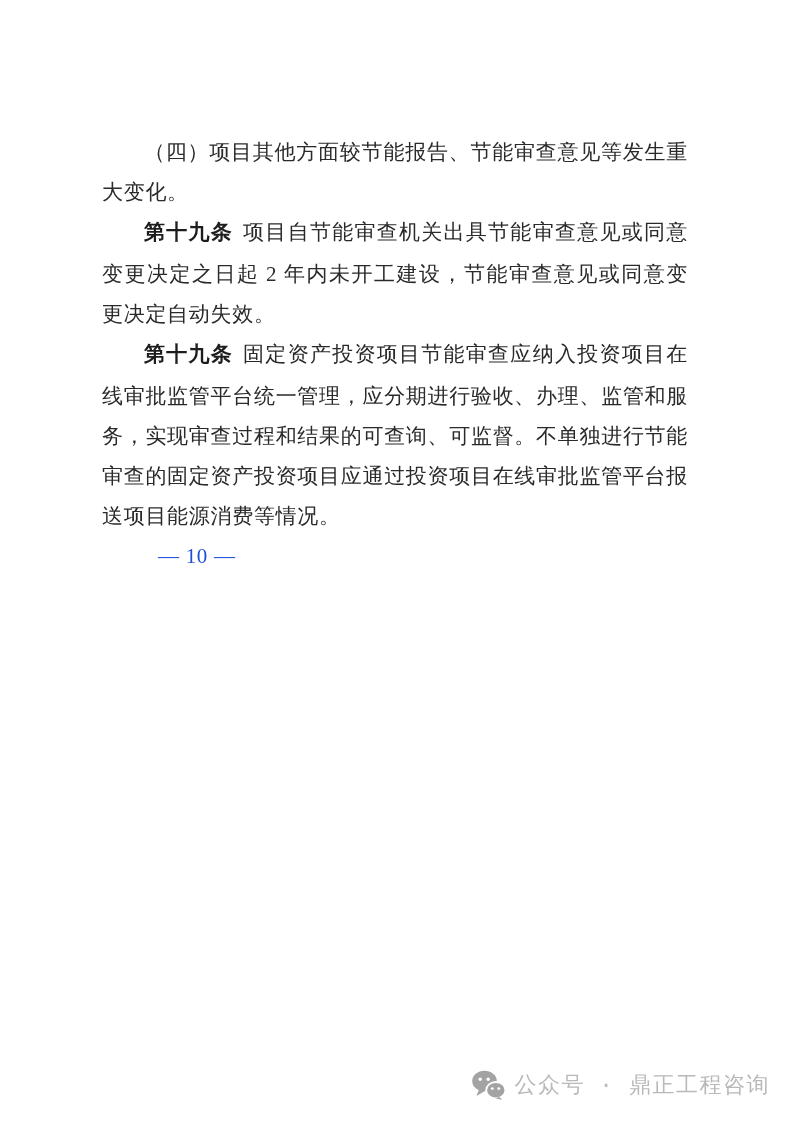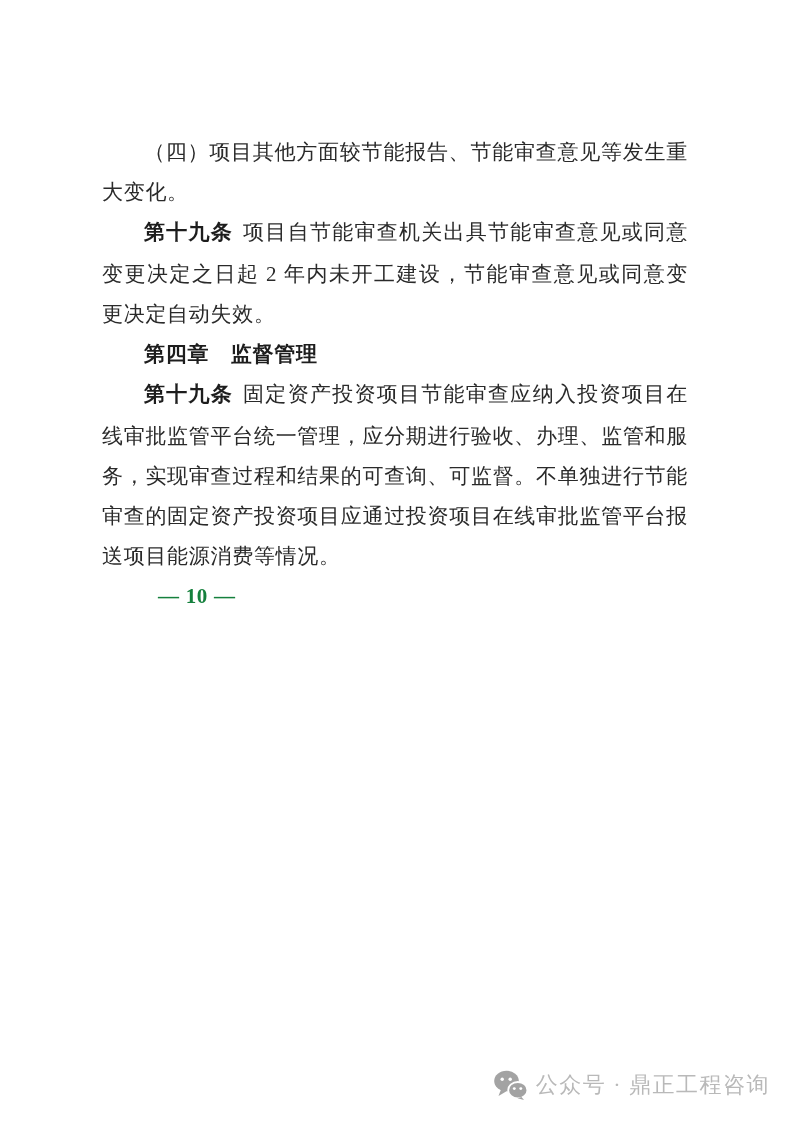--- a/index.html
+++ b/index.html
@@ -45,32 +45,31 @@
     letter-spacing: 1px;
   }
   .page-number {
     margin: 0;
     padding-left: 14px;
     font-size: 19px;
     line-height: 26px;
     text-indent: 0;
     text-align: left;
     letter-spacing: 1px;
-    color: #15803d;
-    font-weight: bold;
+    color: #1d4ed8;
   }
   .watermark {
     position: absolute;
     top: 1070px;
     right: 24px;
     display: flex;
     align-items: center;
     gap: 9px;
     color: #b9b9b9;
-    font-family: Liberation Serif, serif;
+    font-family: Liberation Mono, monospace;
     font-size: 22px;
     letter-spacing: 1.5px;
     white-space: nowrap;
   }
   .watermark .wm-icon {
     display: inline-block;
     width: 33px;
     height: 30px;
     flex: 0 0 auto;
   }
@@ -79,21 +78,20 @@
 <body>
 
 <div class="page">
 
   <div class="body-text">
 
     <p><span>（四）项目其他方面较节能报告、节能审查意见等发生重大变化。</span></p>
 
     <p><span class="article-label">第十九条</span><span>项目自节能审查机关出具节能审查意见或同意变更决定之日起 2 年内未开工建设，节能审查意见或同意变更决定自动失效。</span></p>
 
-    <p class="chapter-heading">第四章　监督管理</p>
 
     <p><span class="article-label">第十九条</span><span>固定资产投资项目节能审查应纳入投资项目在线审批监管平台统一管理，应分期进行验收、办理、监管和服务，实现审查过程和结果的可查询、可监督。不单独进行节能审查的固定资产投资项目应通过投资项目在线审批监管平台报送项目能源消费等情况。</span></p>
 
 
 
     <p class="page-number">— 10 —</p>
 
   </div>
 
   <div class="watermark">

